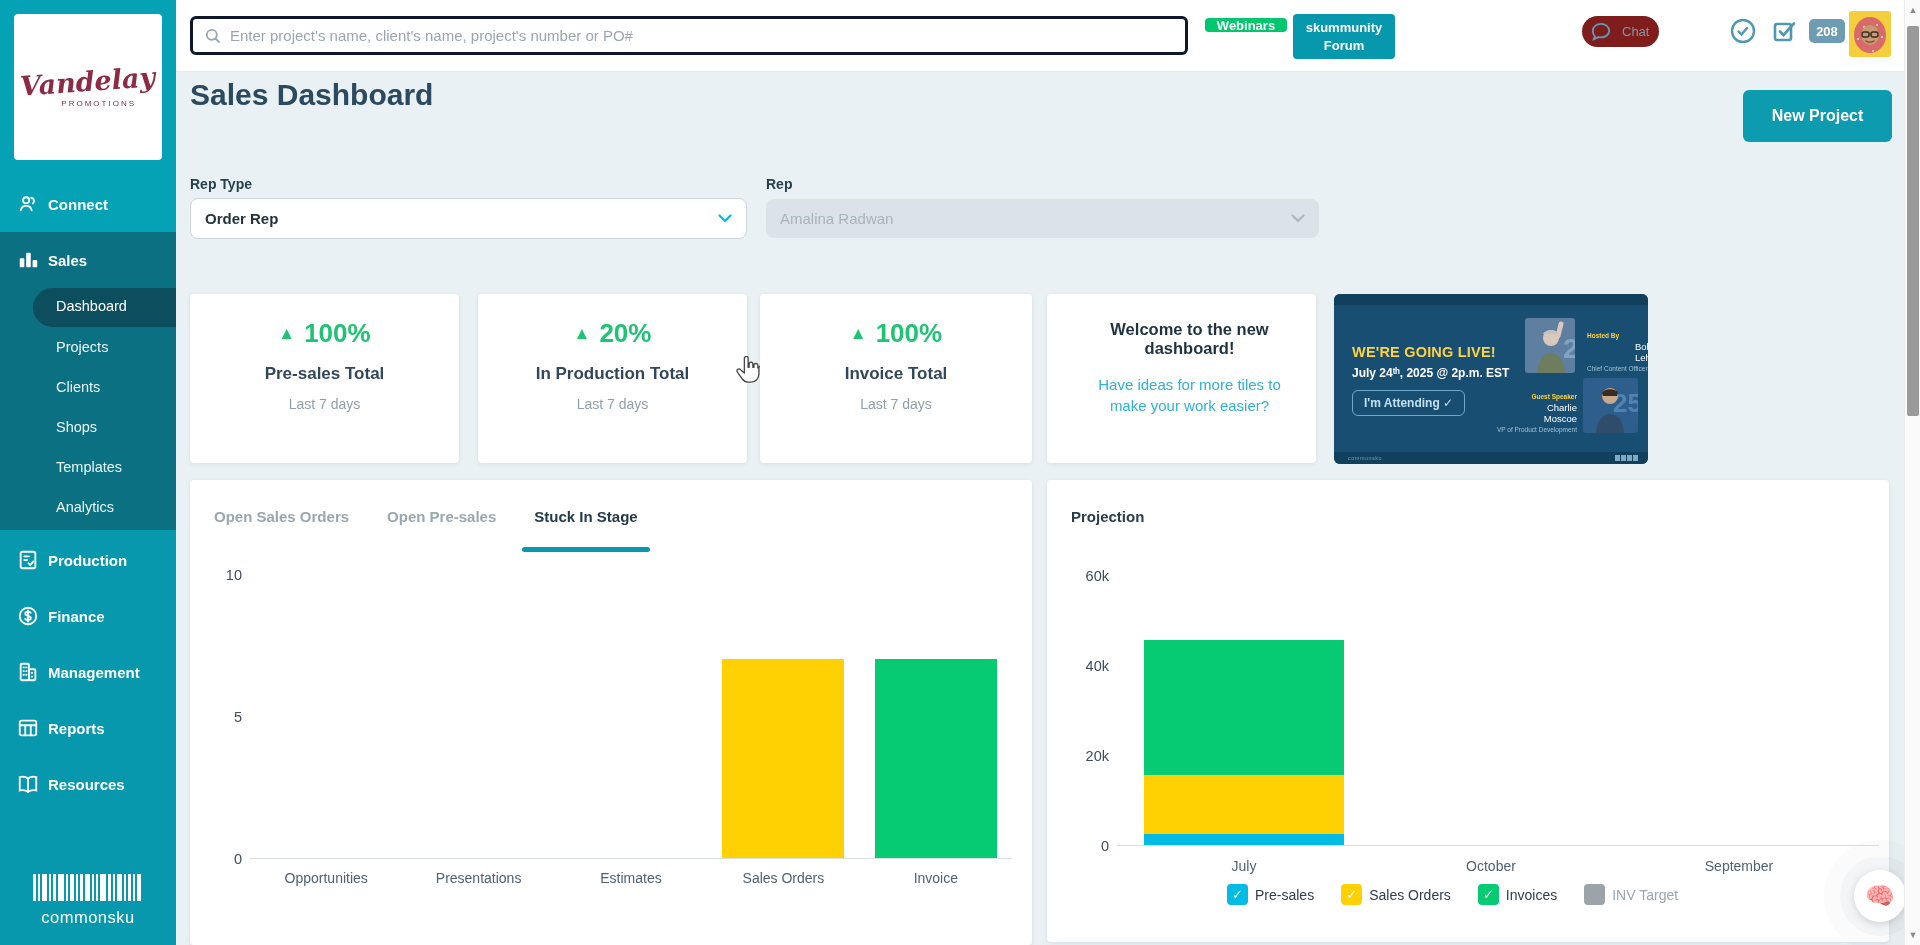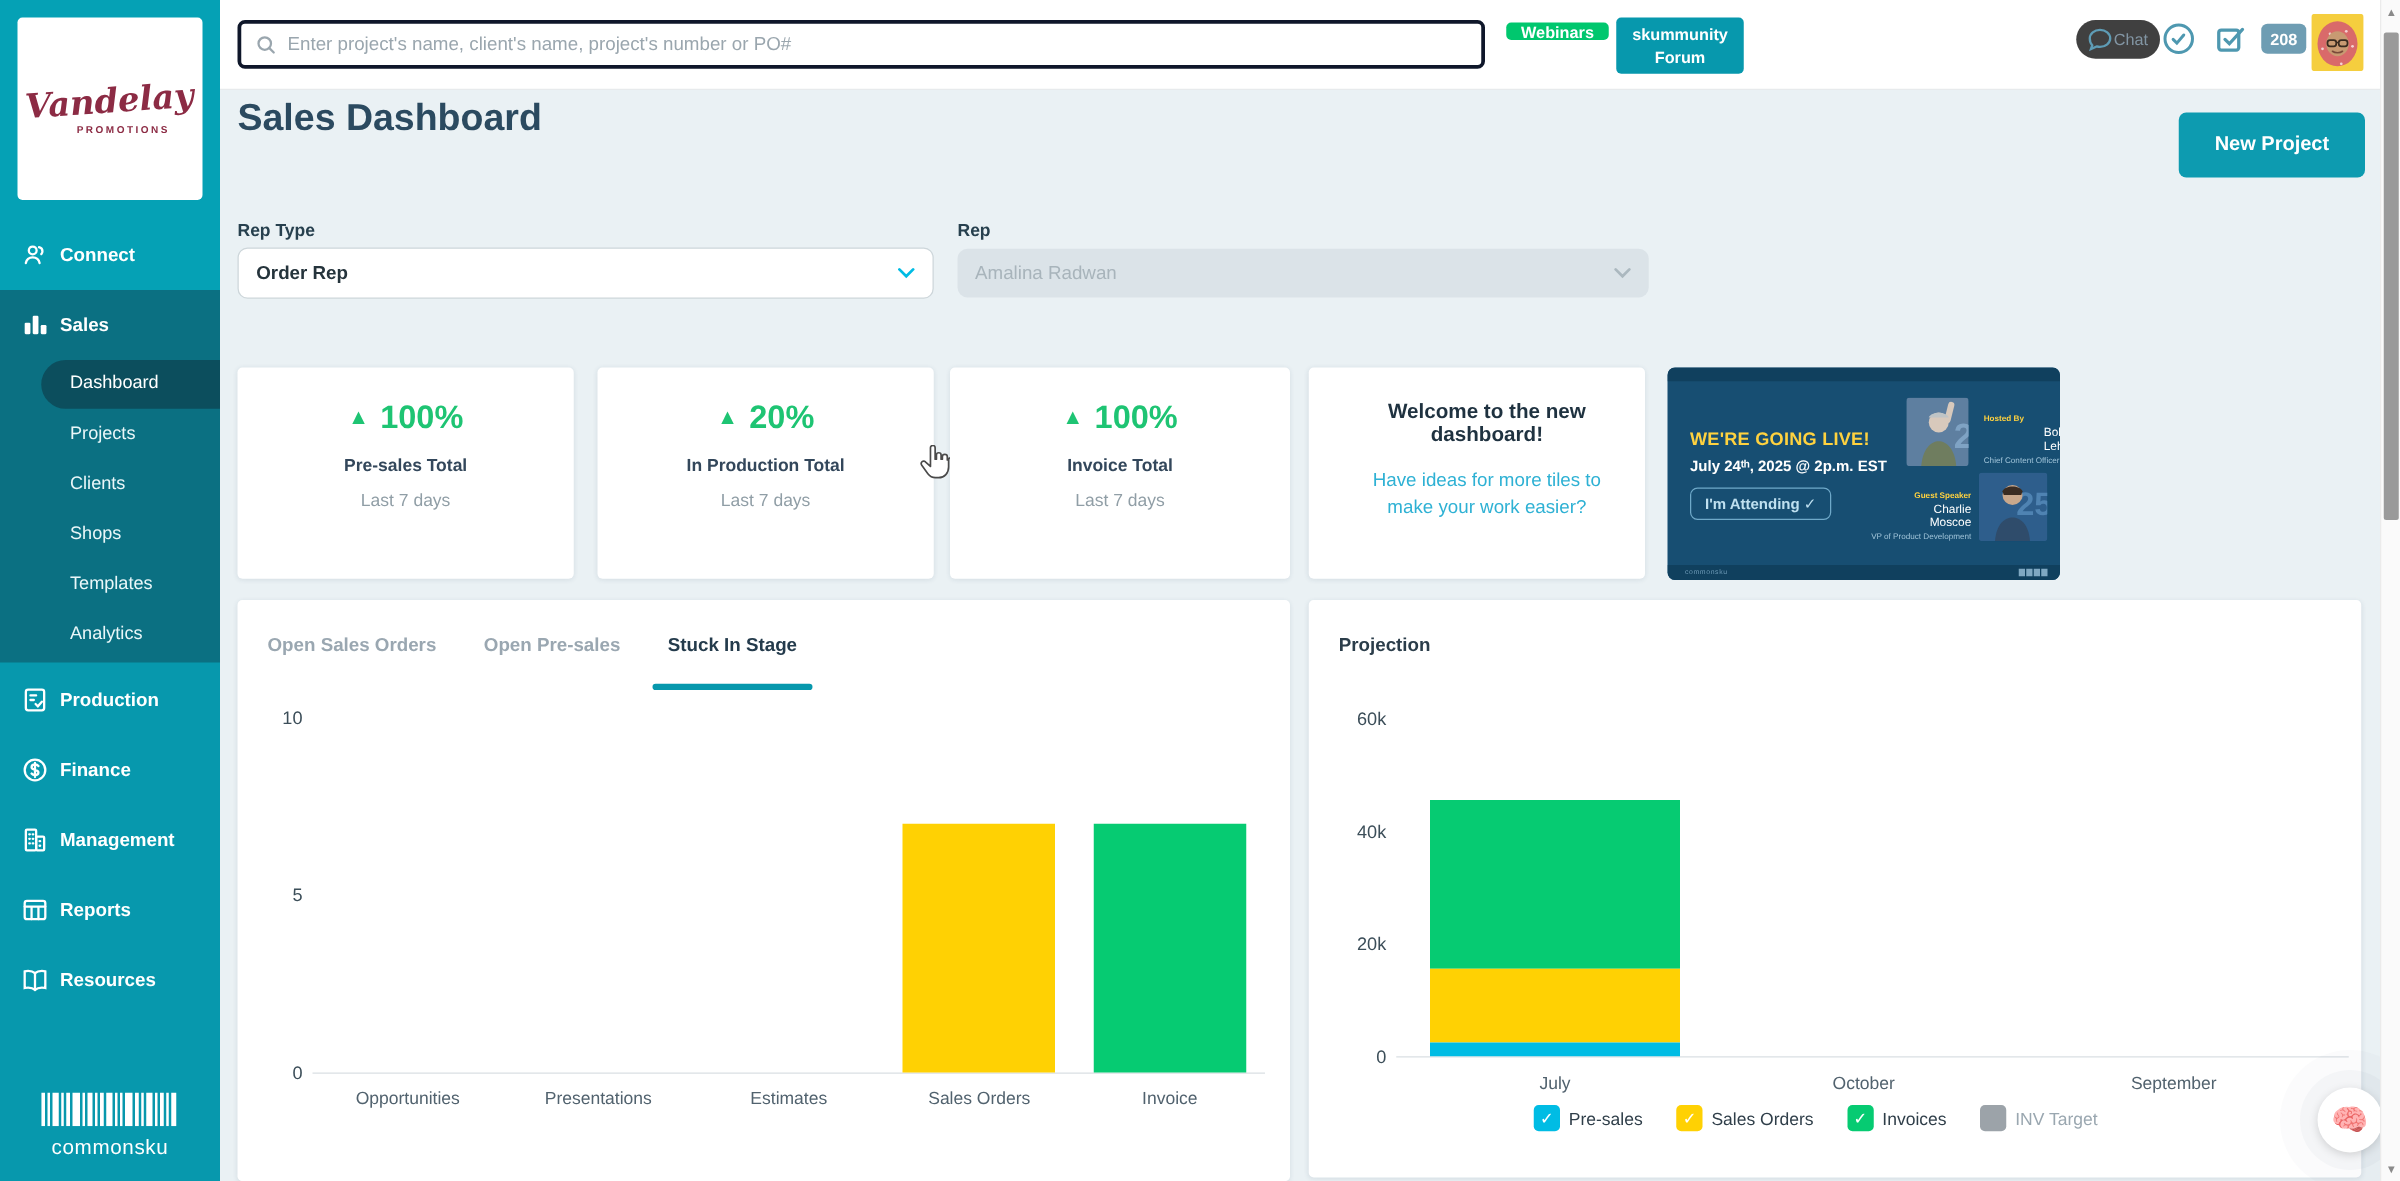--- a/index.html
+++ b/index.html
@@ -8,21 +8,21 @@
   #app { position:relative; width:1920px; height:945px; background:#EAF1F4; overflow:hidden; }
 
   
   #sidebar { position:absolute; left:0; top:0; width:176px; height:945px; background:#0798AD; z-index:5; }
   .band1 { position:absolute; left:0; top:0; width:176px; height:232px; background:#05A1B5; }
   .band-sales { position:absolute; left:0; top:232px; width:176px; height:298px; background:#0B7082; }
   .logo-card { position:absolute; left:14px; top:14px; width:148px; height:146px; background:#fff; border-radius:4px;
                display:flex; flex-direction:column; align-items:center; justify-content:center; }
   .logo-script { font-family:"DejaVu Serif","Liberation Serif",serif; font-style:italic; font-weight:bold;
                  font-size:27px; color:#8C2B44; transform:rotate(-4deg); }
-  .logo-sub { font-size:8px; letter-spacing:2px; color:#8C2B44; font-weight:bold; margin-top:2px; align-self:flex-end; margin-right:26px; }
+  .logo-sub { font-size:8px; letter-spacing:2px; color:#8C2B44; font-weight:normal; margin-top:2px; align-self:flex-end; margin-right:26px; }
   .nav-row { position:absolute; left:0; width:176px; height:36px; display:flex; align-items:center; cursor:pointer; }
   .nav-row .nico { position:absolute; left:16px; width:24px; height:24px; display:flex; align-items:center; justify-content:center; }
   .nav-row .nlabel { position:absolute; left:48px; color:#fff; font-weight:bold; font-size:15px; }
   .sub-row { position:absolute; left:0; width:176px; height:30px; display:flex; align-items:center; cursor:pointer; }
   .sub-row .slabel { position:absolute; left:56px; color:#EAF7F9; font-size:14.5px; }
   .active-pill { position:absolute; left:33px; top:288px; width:143px; height:39px; background:#0C4E5D; border-radius:20px 0 0 20px; }
   .active-pill .slabel { position:absolute; left:23px; top:10px; color:#fff; font-size:14.5px; }
   .sku-logo { position:absolute; left:0; top:874px; width:176px; text-align:center; }
   .sku-word { color:#fff; font-size:16.5px; letter-spacing:.5px; margin-top:3px; }
 
@@ -30,22 +30,22 @@
   #topbar { position:absolute; left:176px; top:0; width:1728px; height:72px; background:#fff; border-bottom:1px solid #E7EAEC; z-index:4; }
   .search-box { position:absolute; left:14px; top:16px; width:998px; height:39px; border:3px solid #0f172a; border-radius:6px;
                 background:#fff; display:flex; align-items:center; padding-left:12px; }
   .search-box input { border:none; outline:none; width:940px; font-size:15px; color:#3A4A55; margin-left:9px;
                       font-family:"Liberation Sans","DejaVu Sans",sans-serif; }
   .search-box input::placeholder { color:#9AA6AE; }
   .btn-webinars { position:absolute; left:1029px; top:18px; width:82px; height:14px; background:#00C76E; border:none; border-radius:4px;
                   color:#fff; font-weight:bold; font-size:13px; cursor:pointer; font-family:inherit; }
   .btn-forum { position:absolute; left:1117px; top:14px; width:102px; height:45px; background:#0798AD; border:none; border-radius:4px;
                color:#fff; font-weight:bold; font-size:13px; line-height:1.35; cursor:pointer; font-family:inherit; }
-  .chat-pill { position:absolute; left:1485px; top:16px; height:31px; padding:0 10px 0 8px; background:#404040; border-radius:16px;
-               display:flex; align-items:center; gap:0; cursor:pointer; }
+  .chat-pill { position:absolute; left:1406px; top:16px; height:31px; padding:0 10px 0 8px; background:#7f1d1d; border-radius:16px;
+               display:flex; align-items:center; gap:10px; cursor:pointer; }
   .chat-pill span { color:#8295A3; font-size:13px; }
   .ico-top { position:absolute; cursor:pointer; display:flex; align-items:center; justify-content:center; }
   .notif-badge { position:absolute; left:1633px; top:19px; width:36px; height:24px; background:#6E9DB3; border-radius:5px;
                  color:#fff; font-size:13px; font-weight:bold; display:flex; align-items:center; justify-content:center; cursor:pointer; }
   .avatar { position:absolute; left:1673px; top:11px; width:42px; height:46px; border-radius:3px; overflow:hidden; cursor:pointer; }
 
   
   .page-title { position:absolute; left:190px; top:78px; font-size:30px; font-weight:bold; color:#2B4A60; }
   .btn-new-project { position:absolute; left:1743px; top:90px; width:149px; height:52px; background:#0D9BB0; border:none; border-radius:6px;
                      color:#fff; font-weight:bold; font-size:16px; cursor:pointer; font-family:inherit; }
@@ -55,21 +55,21 @@
   .select.enabled .sel-val { font-size:15px; font-weight:bold; color:#25343C; }
   .select.disabled { left:766px; top:199px; width:553px; height:39px; background:#DBE3E8; cursor:default; }
   .select.disabled .sel-val { font-size:15px; color:#A8B4BB; }
 
   
   .card { position:absolute; background:#fff; border-radius:4px; box-shadow:0 1px 4px rgba(30,60,90,.10); }
   .stat-card { top:294px; height:169px; text-align:center; }
   .delta-row { margin-top:24px; display:flex; align-items:center; justify-content:center; gap:9px; color:#1EC473; }
   .delta-tri { font-size:17px; }
   .delta-val { font-size:26px; font-weight:bold; }
-  .stat-title { margin-top:15px; font-size:14px; font-weight:600; color:#33475B; }
+  .stat-title { margin-top:15px; font-size:17px; font-weight:600; color:#33475B; }
   .stat-sub { margin-top:12px; font-size:14px; color:#909EA6; }
   .welcome-head { margin:26px 18px 0; font-size:16.5px; font-weight:bold; color:#1F3240; text-align:center; }
   .welcome-link { margin:16px 26px 0; font-size:15px; line-height:21px; color:#2EB1D4; text-align:center; cursor:pointer; }
 
   
   .banner { position:absolute; left:1334px; top:294px; width:314px; height:170px; border-radius:6px; background:#174E72; overflow:hidden; cursor:pointer; }
   .banner .strip-top { position:absolute; left:0; top:0; width:100%; height:11px; background:#10405E; }
   .banner .strip-bot { position:absolute; left:0; bottom:0; width:100%; height:12px; background:#10405E; }
   .bn-headline { position:absolute; left:18px; top:50px; color:#FFD23F; font-weight:bold; font-size:14.5px; letter-spacing:.2px; }
   .bn-date { position:absolute; left:18px; top:72px; color:#fff; font-weight:bold; font-size:12px; }

